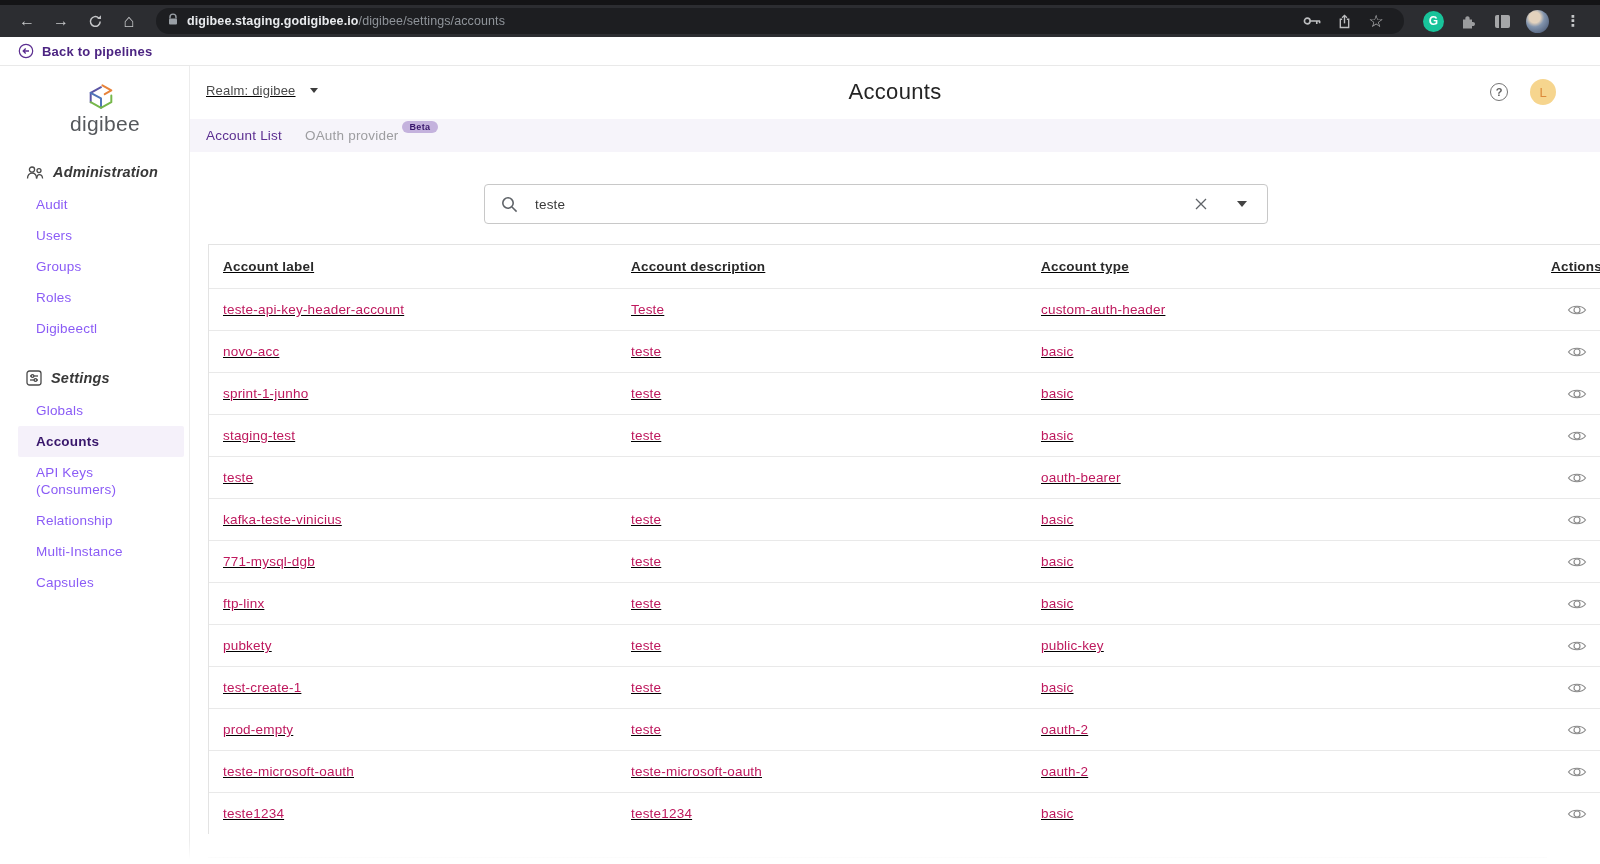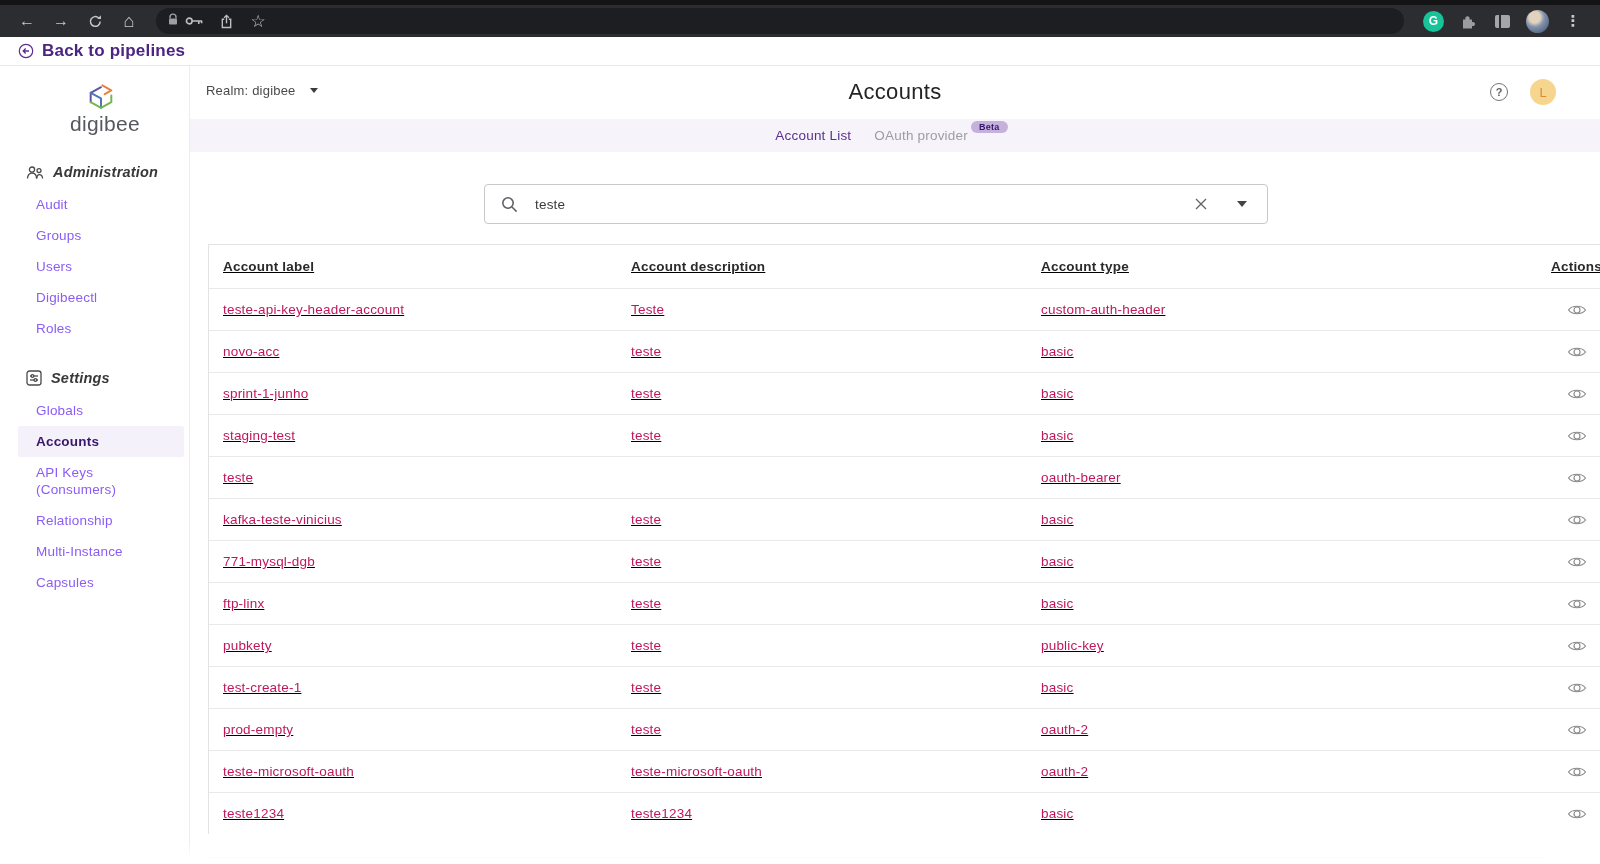--- a/index.html
+++ b/index.html
@@ -23,55 +23,55 @@
     font-size:12px; font-weight:700; display:flex; align-items:center; justify-content:center; margin:0 7px; }
   .panel-icon { width:15px; height:13px; border-radius:2px;
     background:linear-gradient(90deg,#a5a6a8 0 28%, #2c2d31 28% 38%, #a5a6a8 38% 100%); }
   .browser-avatar { width:23px; height:23px; border-radius:50%; margin:0 7px;
     background:radial-gradient(circle at 38% 32%, #e3d2bd 0 26%, #8294ad 45%, #3c4a66 100%); }
 
   
   .backbar { position:absolute; top:37px; left:0; right:0; height:29px; background:#fff;
     border-bottom:1px solid #e9e9e9; display:flex; align-items:center; padding:0 10px; }
   .backlink { display:flex; align-items:center; cursor:pointer; }
-  .backlink span { margin-left:8px; font-size:17px; font-weight:700; color:#4c2482; letter-spacing:.2px; }
+  .backlink span { margin-left:8px; font-size:13px; font-weight:700; color:#4c2482; letter-spacing:.2px; }
 
   
   .sidebar { position:absolute; top:66px; left:0; bottom:0; width:190px; background:#fff;
     border-right:1px solid #ececec; }
   .logo-row { display:flex; align-items:center; padding:16px 0 0 13px; cursor:pointer;flex-direction:column; }
   .logo-text { font-size:21px; color:#55585c; font-weight:500; margin-left:8px; letter-spacing:.3px; }
   .side-section { margin-top:28px; }
   .side-section.second { margin-top:26px; }
   .section-head { display:flex; align-items:center; padding-left:17px;font-style:italic; }
   .section-head span { margin-left:9px; font-size:14.5px; font-weight:600; color:#383838; letter-spacing:.2px; }
   .nav-list { margin-top:9px; }
   .nav-item { padding:7px 14px 7px 36px; font-size:13.5px; color:#8b5cf6; line-height:17px;
     letter-spacing:.2px; cursor:pointer; }
   .nav-item.active { background:#f5f1fa; color:#38166b; font-weight:700;
     margin:0 5px 0 18px; padding:7px 8px 7px 18px; border-radius:2px; }
 
   
   .main { position:absolute; top:66px; left:190px; right:0; bottom:0; background:#fff; }
   .content-header { position:relative; height:53px; }
-  .realm { position:absolute; left:16px; top:17px; display:flex; align-items:center; cursor:pointer; }
+  .realm { position:absolute; left:16px; top:17px; display:flex; align-items:center; cursor:pointer;text-decoration:underline; }
   .realm span { font-size:13px; color:#4a4a4a; letter-spacing:.2px; }
   .caret { width:0; height:0; border-left:4.5px solid transparent; border-right:4.5px solid transparent;
     border-top:5.5px solid #3c3c3c; margin-left:14px; }
   .page-title { position:absolute; left:0; right:0; top:13px; text-align:center; font-size:22px;
     color:#242424; font-weight:500; letter-spacing:.3px; }
   .header-right { position:absolute; right:44px; top:13px; display:flex; align-items:center; }
   .help-icon { width:18px; height:18px; border:1.4px solid #757575; border-radius:50%;
     display:flex; align-items:center; justify-content:center; font-size:11px; color:#616161;
     font-weight:600; cursor:pointer; }
   .user-avatar { width:26px; height:26px; border-radius:50%; background:#f6d58e; color:#dd8a3a;
     display:flex; align-items:center; justify-content:center; font-size:13px; font-weight:500;
     margin-left:22px; cursor:pointer; }
 
-  .tabstrip { height:33px; background:#f6f4fa; display:flex; align-items:center; padding-left:16px;justify-content:center; }
+  .tabstrip { height:33px; background:#f6f4fa; display:flex; align-items:center; padding-left:16px; }
   .tab { font-size:13.5px; color:#9d9da0; letter-spacing:.2px; cursor:pointer; margin-right:23px;
     display:flex; align-items:flex-start; }
   .tab.active { color:#5b2e90; }
   .badge { background:#c4b2dd; color:#38166b; font-size:9px; font-weight:700; letter-spacing:.3px;
     border-radius:8px; padding:1px 8px; margin-left:3px; position:relative; top:-7px; }
 
   
   .search-wrap { margin:32px 0 0 294px; width:784px; height:40px; border:1px solid #c8c8c8;
     border-radius:4px; display:flex; align-items:center; padding:0 16px; background:#fff; }
   .search-input { flex:1; border:none; outline:none; font-size:13.5px; color:#3a3a3a;
@@ -111,20 +111,21 @@
       </svg>
   </div>
   <div class="nav-ic" style="font-size:18px;">⌂</div>
   <div class="urlbar">
     <span>
       <svg width="10" height="13" viewBox="0 0 10 12">
           <path d="M2,5 V3.6 A3,3 0 0 1 8,3.6 V5" stroke="#9aa0a6" stroke-width="1.4" fill="none"></path>
           <rect x="1" y="5" width="8" height="6" rx="1" fill="#9aa0a6"></rect>
         </svg>
     </span>
+    <span class="url-text"><span class="url-domain">digibee.staging.godigibee.io</span><span class="url-path">/digibee/settings/accounts</span></span>
     <div class="nav-ic">
       <svg width="19" height="10" viewBox="0 0 20 10">
           <circle cx="4.5" cy="5" r="3" stroke="#bdbec0" stroke-width="1.7" fill="none"></circle>
           <path d="M7.5,5 H18 M14.5,5 V8.2 M17.5,5 V7.4" stroke="#bdbec0" stroke-width="1.7" fill="none"></path>
         </svg>
     </div>
     <div class="nav-ic">
       <svg width="13" height="15" viewBox="0 0 14 16">
           <path d="M4.5,5.5 H2.5 V14.5 H11.5 V5.5 H9.5" stroke="#bdbec0" stroke-width="1.5" fill="none"></path>
           <path d="M7,1.8 V10" stroke="#bdbec0" stroke-width="1.5"></path>
@@ -180,24 +181,24 @@
           <circle cx="6" cy="4.6" r="2.6"></circle>
             <path d="M1.5,13.5 C1.5,10 3.5,8.2 6,8.2 C8.5,8.2 10.5,10 10.5,13.5"></path>
           <circle cx="13" cy="5.6" r="2"></circle>
             <path d="M10.8,13.5 C11,11 12,9.6 13.2,9.6 C15,9.6 16.4,11.2 16.6,13.5"></path>
         </svg>
       </span>
       <span>Administration</span>
     </div>
     <div class="nav-list">
         <div class="nav-item">Audit</div>
+        <div class="nav-item">Users</div>
         <div class="nav-item">Groups</div>
-        <div class="nav-item">Users</div>
+        <div class="nav-item">Roles</div>
         <div class="nav-item">Digibeectl</div>
-        <div class="nav-item">Roles</div>
       </div>
   </div>
 
   <div class="side-section second">
     <div class="section-head">
       <span style="display:flex;">
         <svg width="16" height="16" viewBox="0 0 16 16" fill="none" stroke="#4a4a4a" stroke-width="1.3">
           <rect x="1" y="1" width="14" height="14" rx="2.5"></rect>
           <path d="M4,6 H12"></path>
             <circle cx="6.5" cy="6" r="1.4" fill="#fff"></circle>

